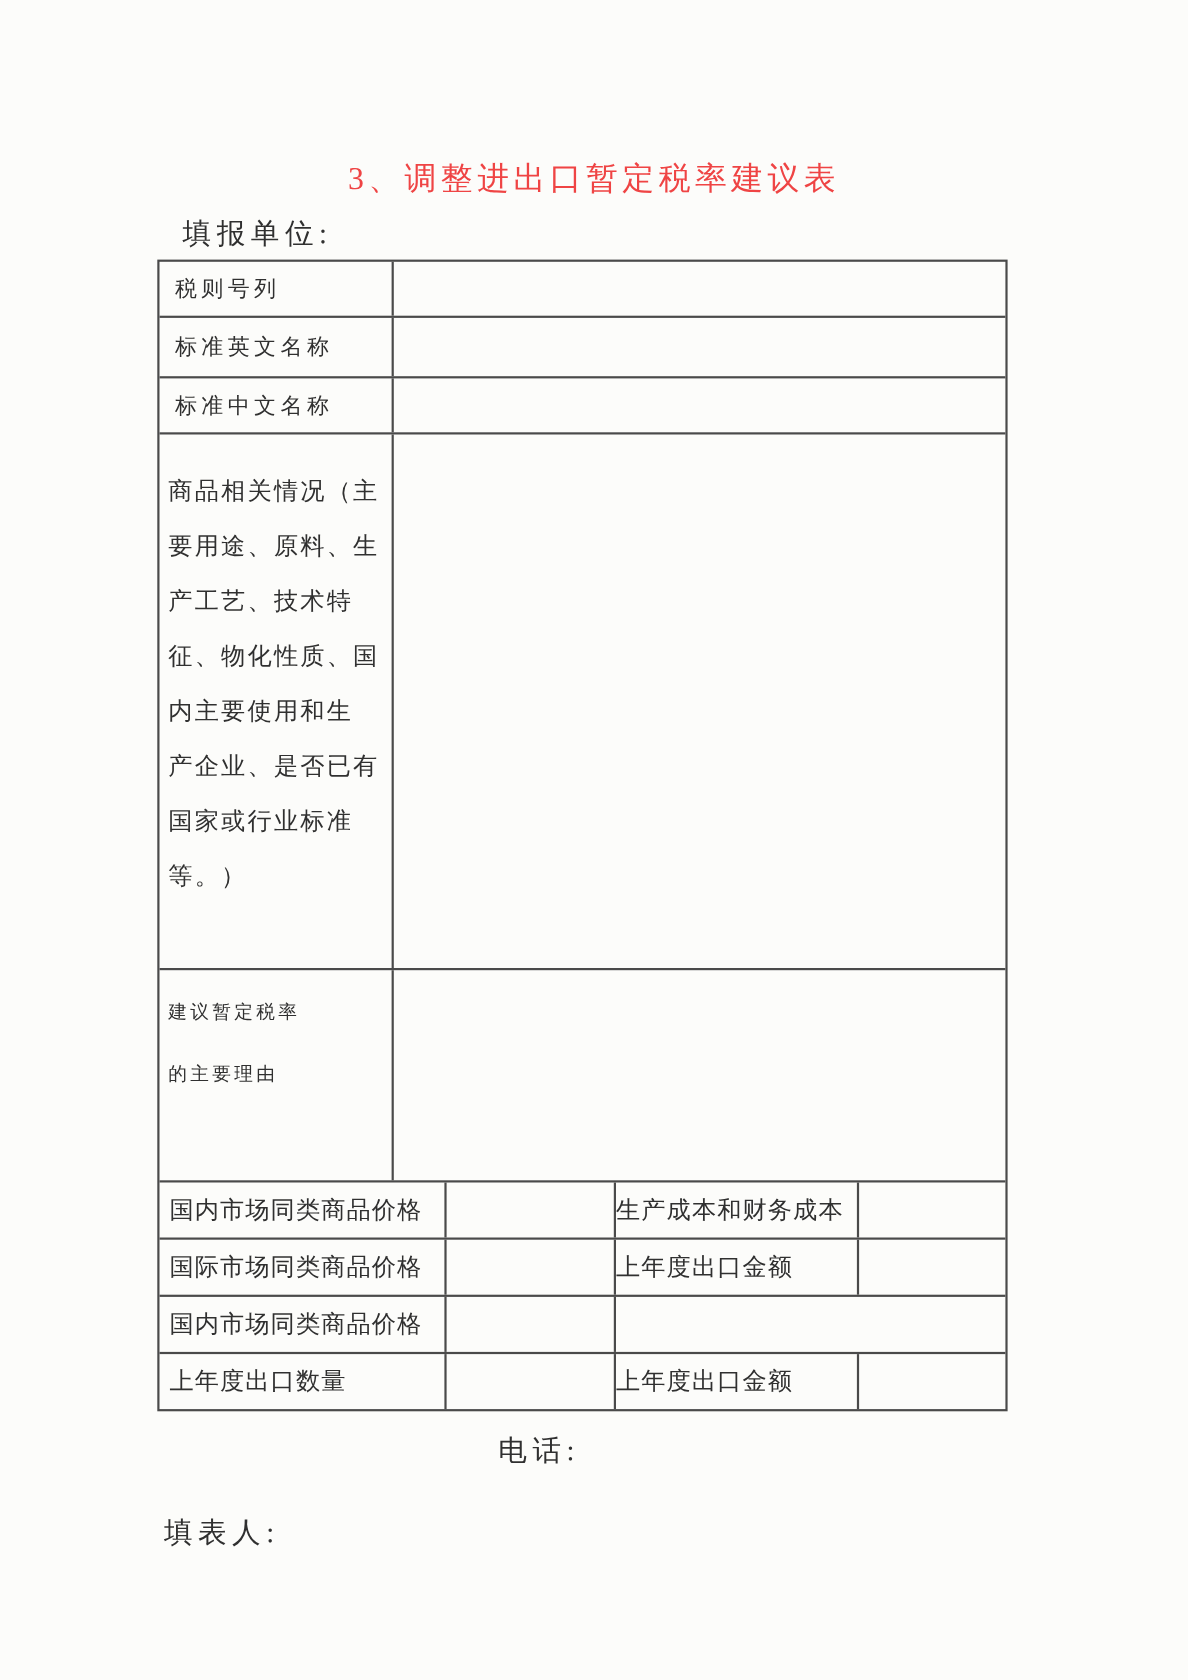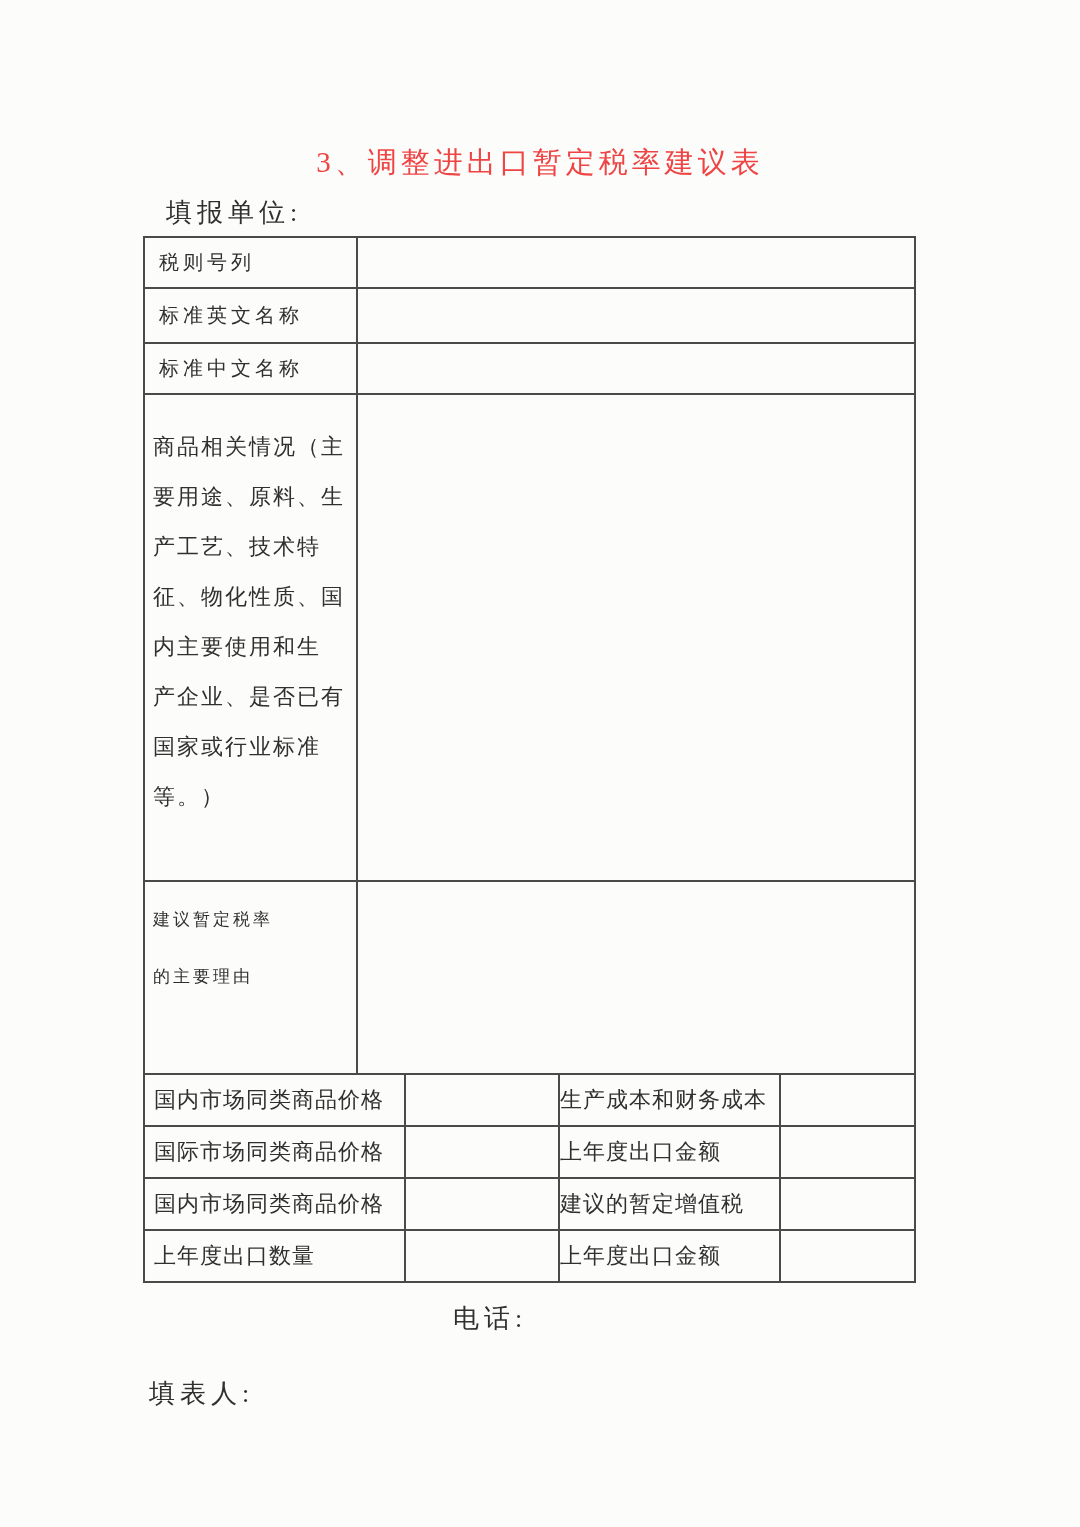--- a/index.html
+++ b/index.html
@@ -186,21 +186,20 @@
     <div class="row rowD">
       <div class="cell c1">国际市场同类商品价格</div>
       <div class="cell c2"></div>
       <div class="cell c3">上年度出口金额</div>
       <div class="cell c4"></div>
     </div>
 
     <div class="row rowD">
       <div class="cell c1">国内市场同类商品价格</div>
       <div class="cell c2"></div>
-      <div class="cell c3">建议的暂定增值税</div>
       <div class="cell c4"></div>
     </div>
 
     <div class="row rowD">
       <div class="cell c1">上年度出口数量</div>
       <div class="cell c2"></div>
       <div class="cell c3">上年度出口金额</div>
       <div class="cell c4"></div>
     </div>
 

